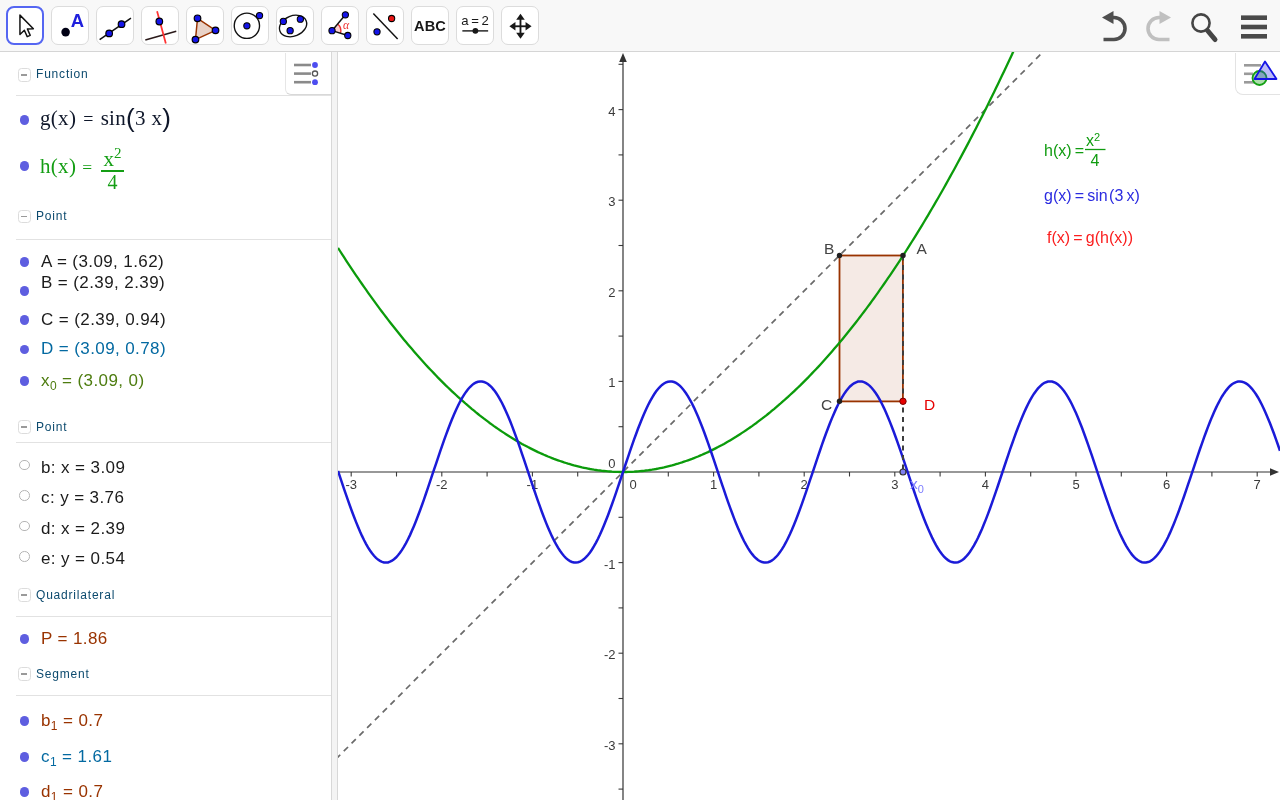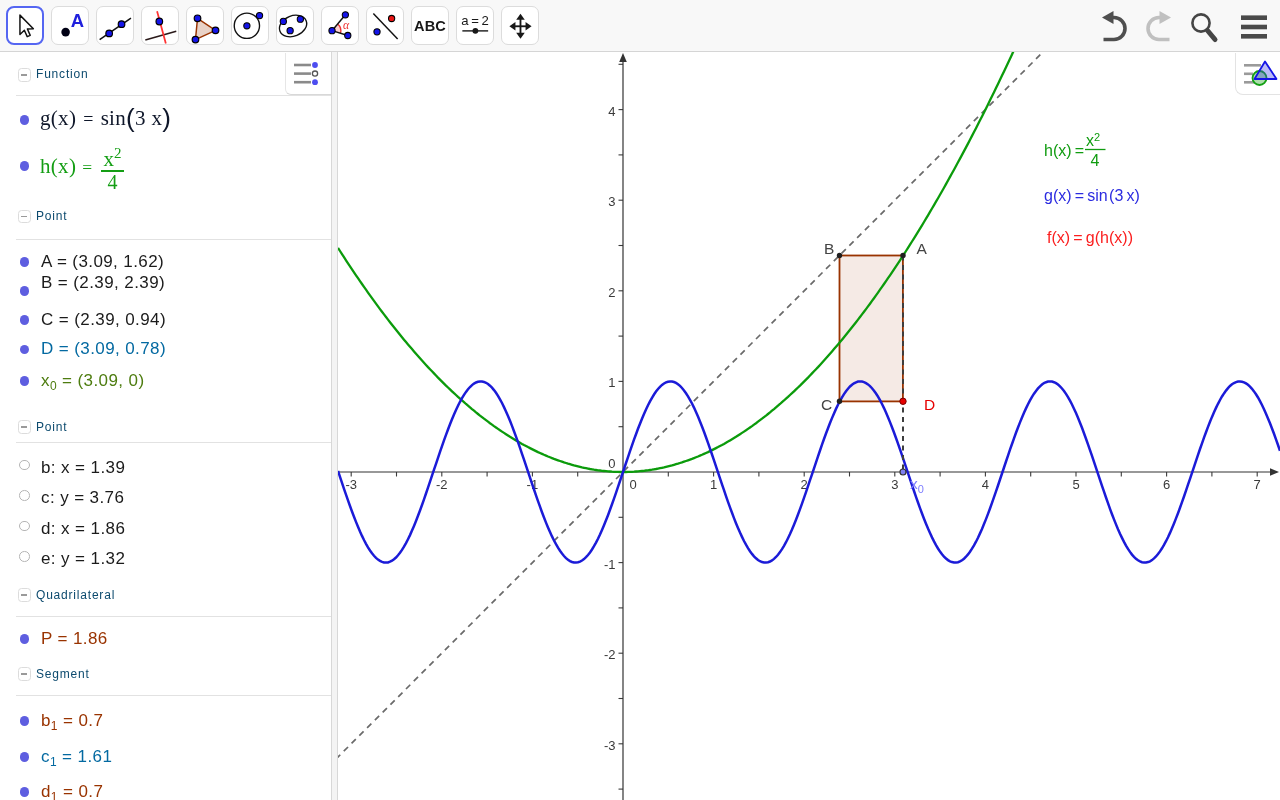--- a/index.html
+++ b/index.html
@@ -155,27 +155,27 @@
 <div class="marble" style="top:263.2px"></div>
     <div class="row" style="top:258px">C = (2.39, 0.94)</div>
 <div class="marble" style="top:292.7px"></div>
     <div class="row" style="top:287px;color:#0369a1">D = (3.09, 0.78)</div>
 <div class="marble" style="top:324.2px"></div>
     <div class="row" style="top:319px;color:#4d7c0f">x<sub>0</sub> = (3.09, 0)</div>
 <div class="minus" style="top:368.2px"></div>
     <div class="hdr" style="top:364.5px">Point</div>
 <div class="sep" style="top:390px"></div>
 <div class="omarble" style="top:407.7px"></div>
-    <div class="row" style="top:405.5px">b: x = 1.39</div>
+    <div class="row" style="top:405.5px">b: x = 3.09</div>
 <div class="omarble" style="top:438.2px"></div>
     <div class="row" style="top:436px">c: y = 3.76</div>
 <div class="omarble" style="top:468.7px"></div>
-    <div class="row" style="top:466.5px">d: x = 1.86</div>
+    <div class="row" style="top:466.5px">d: x = 2.39</div>
 <div class="omarble" style="top:499.2px"></div>
-    <div class="row" style="top:497px">e: y = 1.32</div>
+    <div class="row" style="top:497px">e: y = 0.54</div>
 <div class="minus" style="top:536.2px"></div>
     <div class="hdr" style="top:532.5px">Quadrilateral</div>
 <div class="sep" style="top:564px"></div>
 <div class="marble" style="top:582.2px"></div>
     <div class="row" style="top:577px;color:#993300">P = 1.86</div>
 <div class="minus" style="top:615.2px"></div>
     <div class="hdr" style="top:611.5px">Segment</div>
 <div class="sep" style="top:643px"></div>
 <div class="marble" style="top:664.2px"></div>
     <div class="row" style="top:659px;color:#993300">b<sub>1</sub> = 0.7</div>

